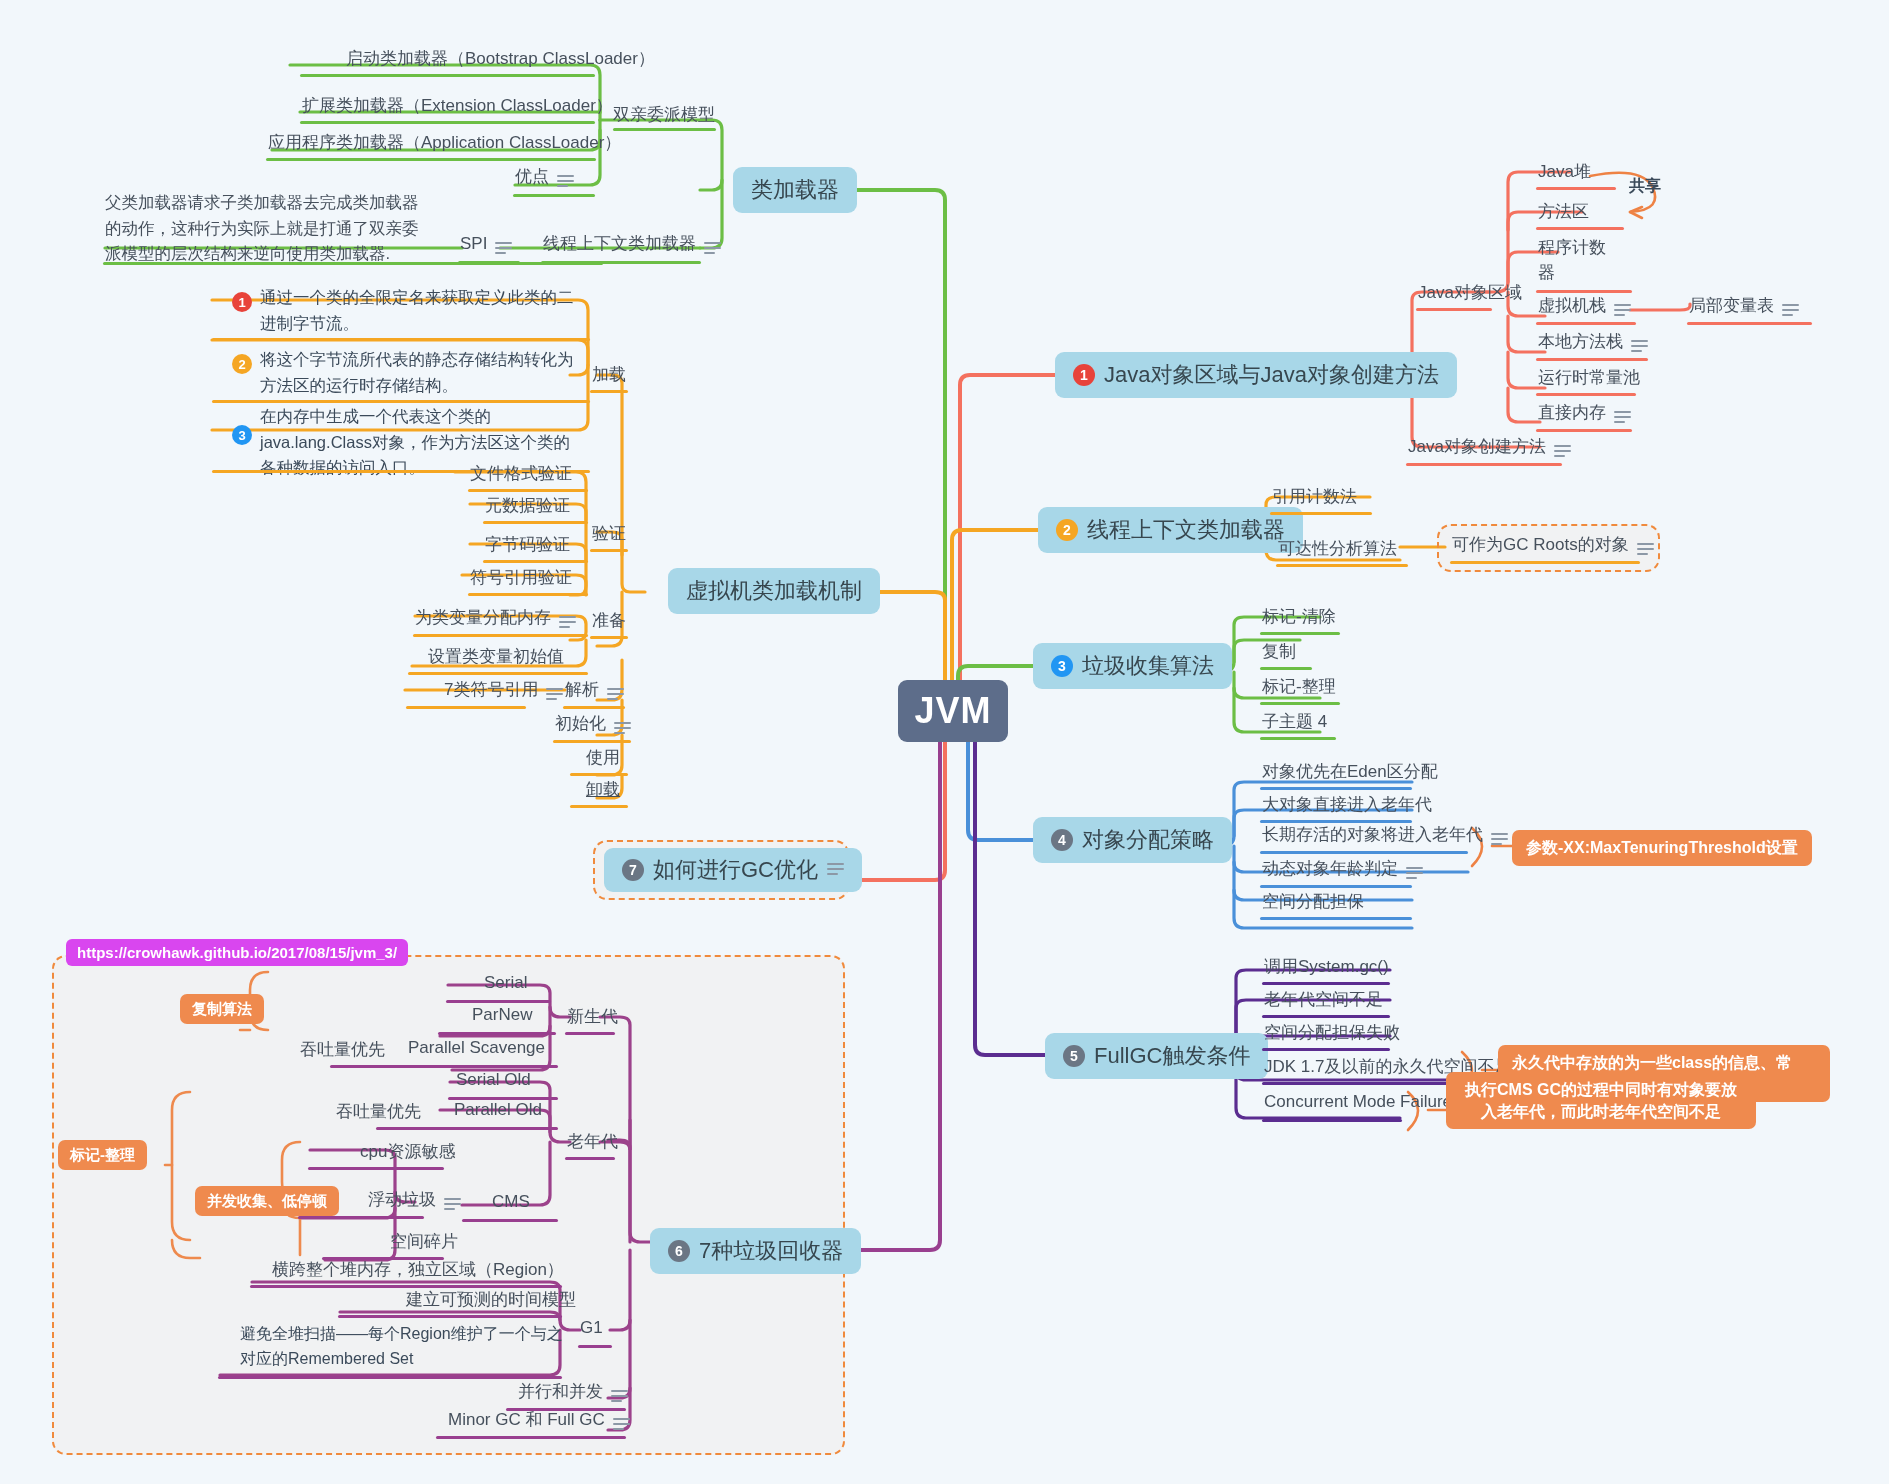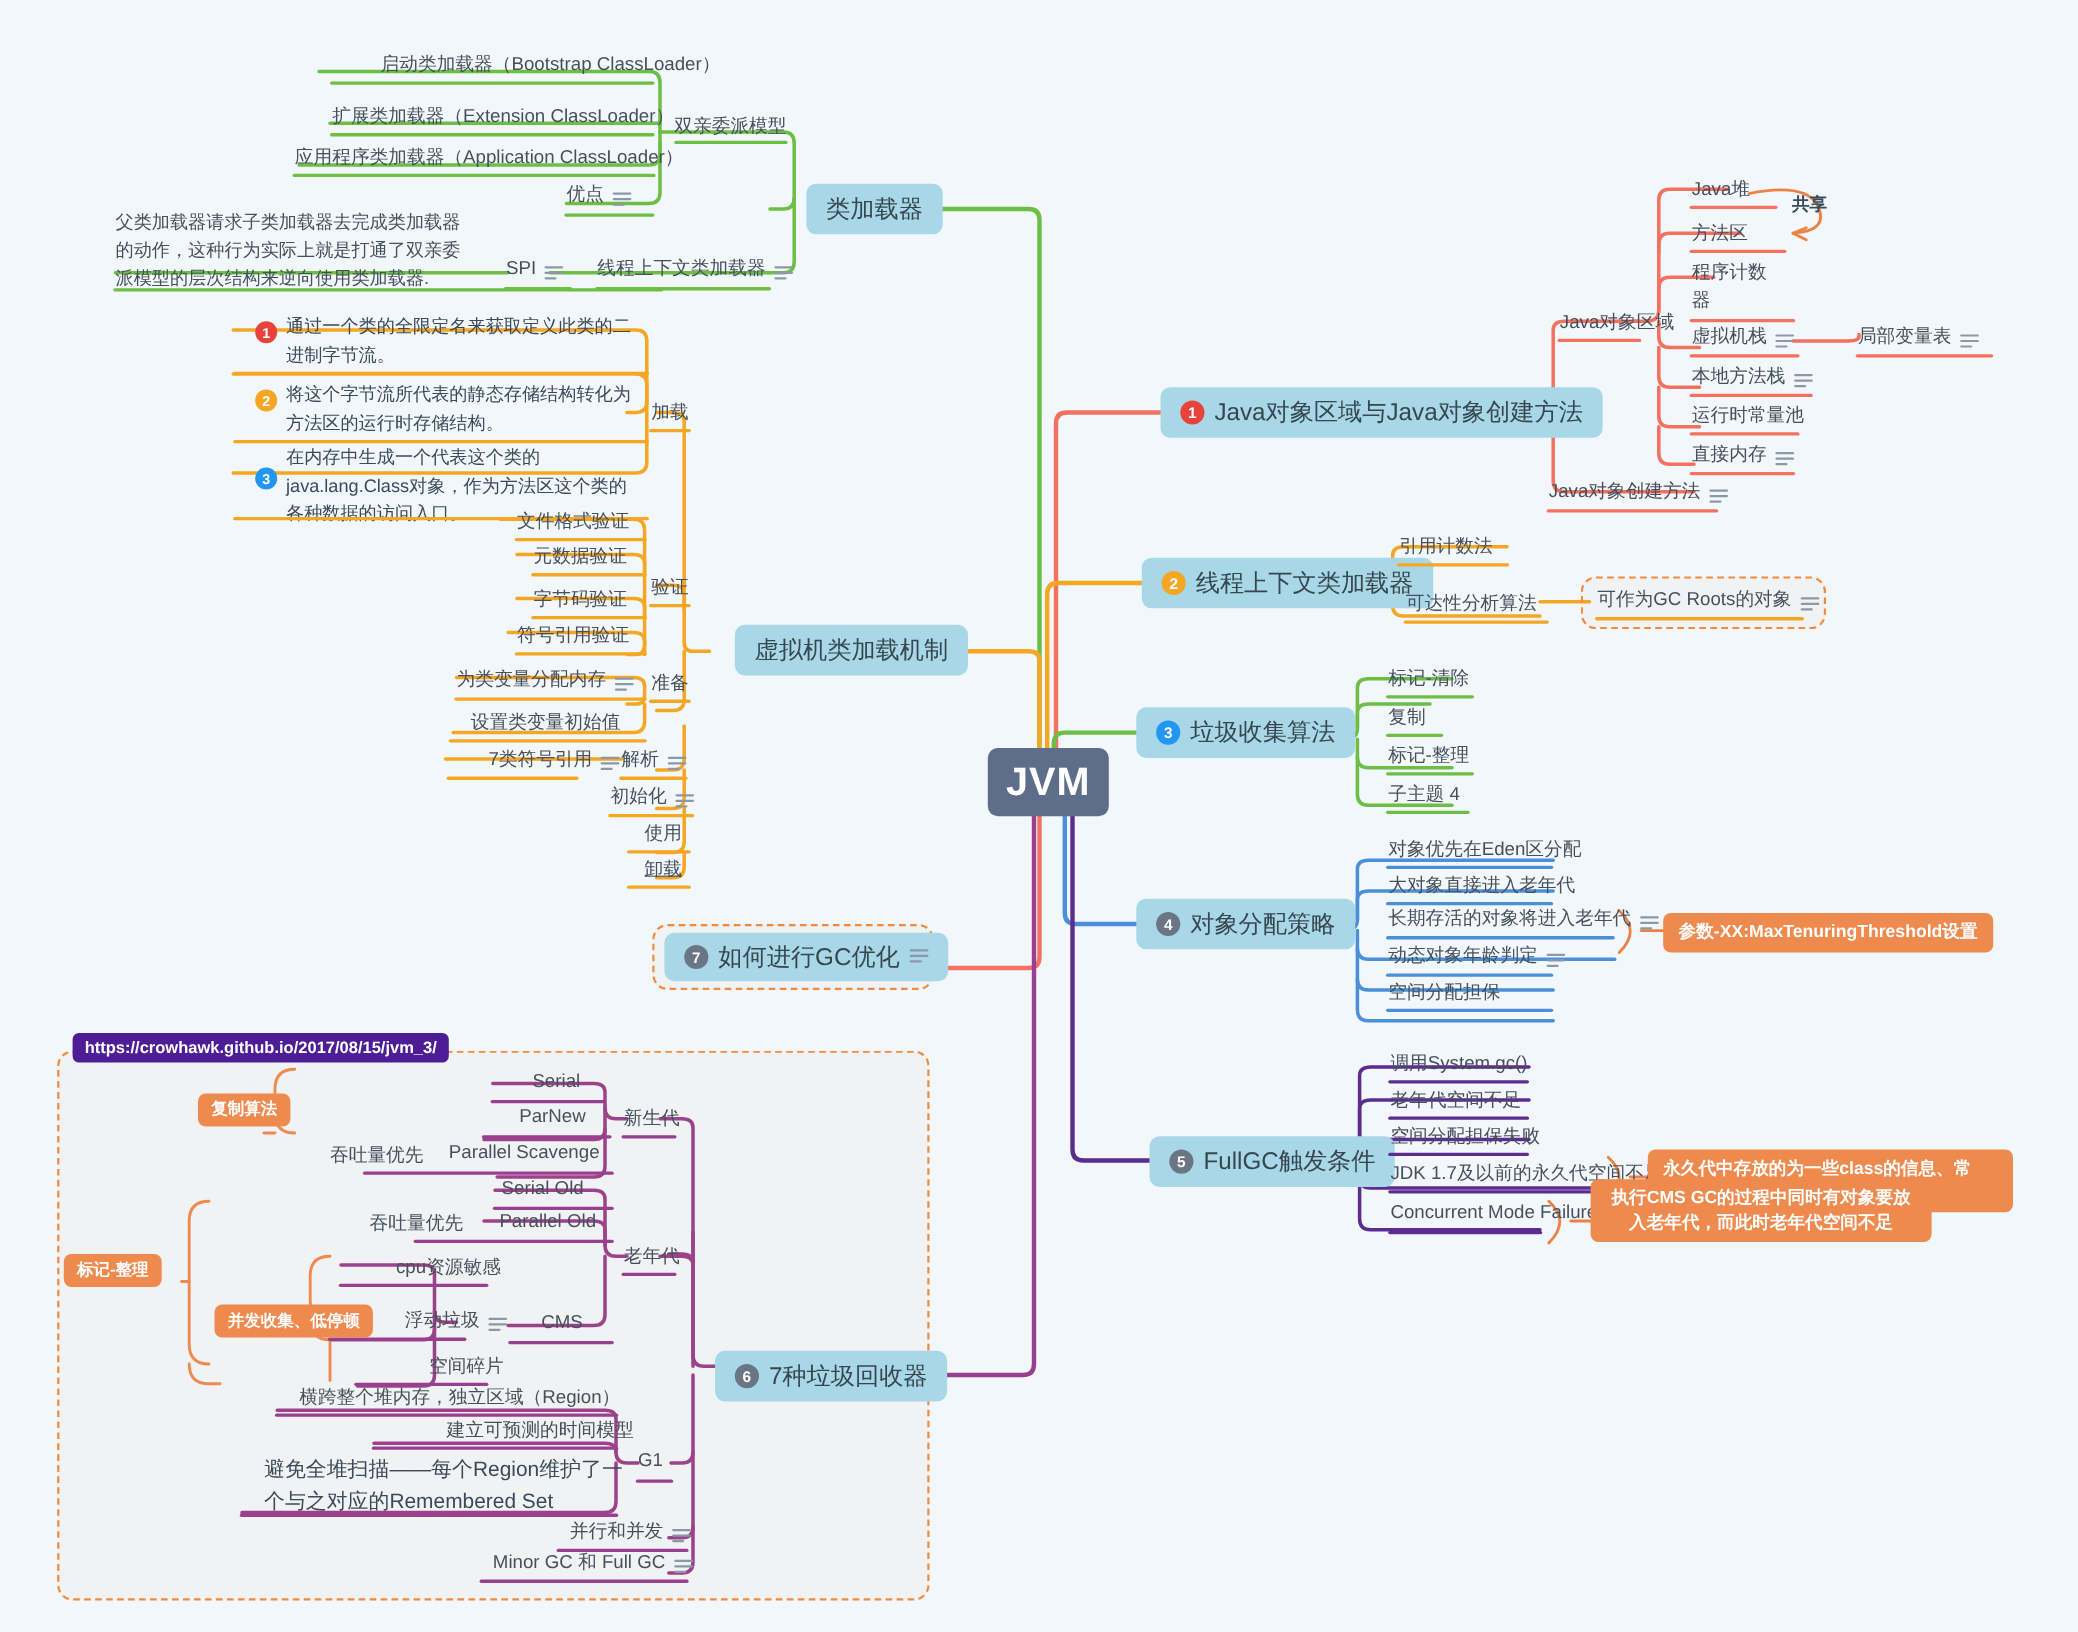--- a/index.html
+++ b/index.html
@@ -52,21 +52,21 @@
     font-size:16px;padding:7px 14px;line-height:1.35;white-space:normal;
   }
   .pill.sm{font-size:15px;padding:5px 12px;}
 
   
   .dashed{
     border:2px dashed #f08a3c;border-radius:14px;background:rgba(240,138,60,0.045);
     position:absolute;box-sizing:border-box;
   }
   .dashed-label{
-    position:absolute;background:#4c1d95;color:#fff;font-weight:bold;
+    position:absolute;background:#d946ef;color:#fff;font-weight:bold;
     font-size:15px;border-radius:6px;padding:5px 11px;white-space:nowrap;
   }
 
   
   .bullet{
     width:20px;height:20px;border-radius:50%;color:#fff;font-size:13px;
     font-weight:bold;display:flex;align-items:center;justify-content:center;
     position:absolute;
   }
 
@@ -588,21 +588,21 @@
 
   <div class="node plain" style="left:580px;top:1318px;">G1</div>
   <div class="underline" style="left:578px;top:1345px;width:34px;background:#993f8f;"></div>
 
   <div class="node plain" style="left:272px;top:1258px;">横跨整个堆内存，独立区域（Region）</div>
   <div class="underline" style="left:250px;top:1285px;width:312px;background:#993f8f;"></div>
 
   <div class="node plain" style="left:406px;top:1288px;">建立可预测的时间模型</div>
   <div class="underline" style="left:338px;top:1315px;width:224px;background:#993f8f;"></div>
 
-  <div class="node" style="left:240px;top:1322px;width:330px;white-space:normal;font-size:19px;line-height:1.55;">避免全堆扫描——每个Region维护了一个与之对应的Remembered Set</div>
+  <div class="node" style="left:240px;top:1322px;width:330px;white-space:normal;font-size:16px;line-height:1.55;">避免全堆扫描——每个Region维护了一个与之对应的Remembered Set</div>
   <div class="underline" style="left:218px;top:1376px;width:344px;background:#993f8f;"></div>
 
   <div class="node leaf" style="left:518px;top:1380px;">
     <span class="txt">并行和并发</span>
     <span class="note">
         <i></i>
         <i></i>
         <i></i>
       </span>
   </div>

